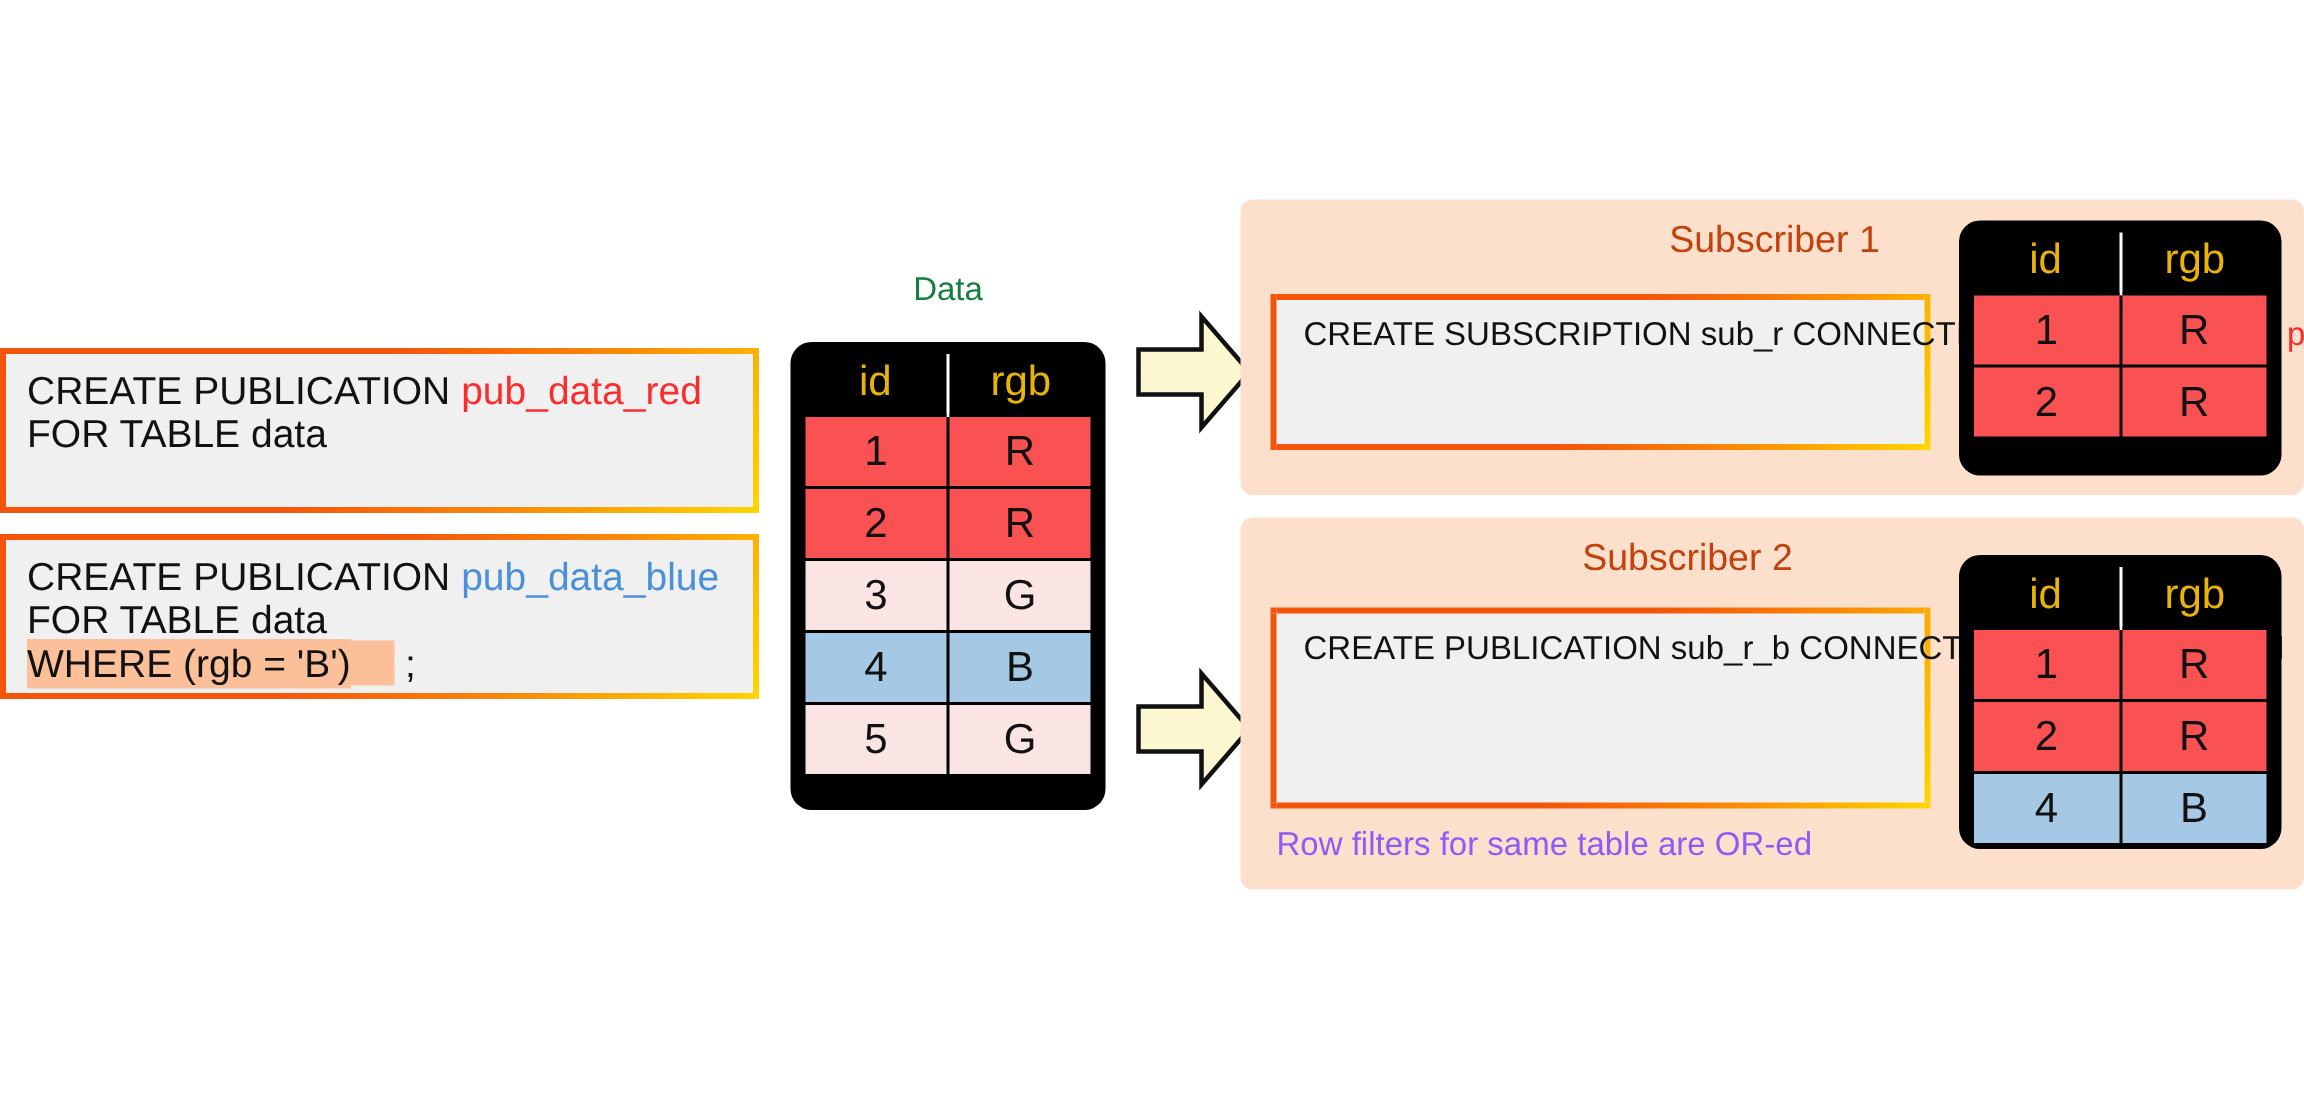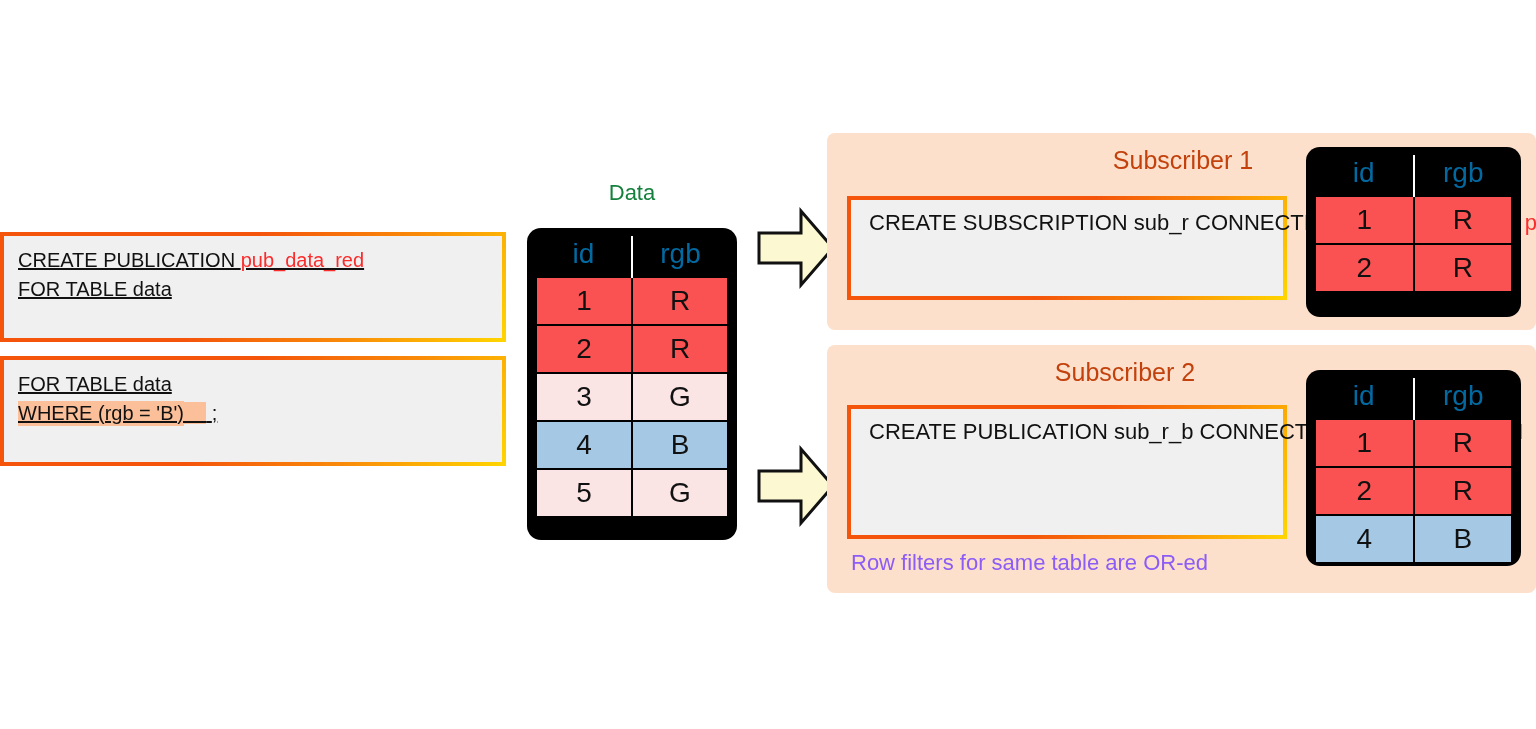--- a/index.html
+++ b/index.html
@@ -18,27 +18,26 @@
 
   
   .abs { position: absolute; }
 
   
   .pub-box {
     position: absolute;
     background: #f0f0f0;
     box-sizing: border-box;
     padding: 10px 14px 12px 14px;
-    font-size: 20px;
+    font-size: 26px;
     line-height: 29px;
     white-space: nowrap;
     
     border: 4px solid transparent;
     border-image: linear-gradient(125deg, #f4550b 0%, #f4550b 45%, #f98a09 72%, #ffd400 100%) 1;
-    text-decoration: underline;
   }
   .pub-box .line { display: block; }
   .tok-red  { color: #fb2c2c; }
   .tok-blue { color: #4a90d9; }
   .hl {
     background: #fbc09a;
     padding: 1px 0 2px 0;
   }
   .hl-pad { background: #fbc09a; }
 
@@ -55,21 +54,21 @@
     border-radius: 14px;
     box-sizing: border-box;
     padding: 8px;
   }
   .tbl {
     border-collapse: collapse;
     width: 100%;
     table-layout: fixed;
   }
   .tbl th {
-    color: #0369a1;
+    color: #eab308;
     font-weight: normal;
     font-size: 28px;
     padding: 2px 0 6px 0;
     text-align: center;
     background: #000000;
   }
   .tbl th.col-id { border-right: 2px solid #ffffff; }
   .tbl td {
     text-align: center;
     font-size: 28px;
@@ -121,20 +120,21 @@
 </style>
 </head>
 <body>
 
 <div class="pub-box" id="pub-box-0" style="left:0px; top:232px; width:506px; height:110px;">
   <span class="line"><span>CREATE PUBLICATION </span><span class="tok-red">pub_data_red</span></span>
   <span class="line">FOR TABLE data</span>
 </div>
 
 <div class="pub-box" id="pub-box-1" style="left:0px; top:356px; width:506px; height:110px;">
+  <span class="line"><span>CREATE PUBLICATION </span><span class="tok-blue">pub_data_blue</span></span>
   <span class="line">FOR TABLE data</span>
   <span class="line"><span class="hl">WHERE (rgb = 'B')</span><span class="hl-pad">&nbsp;&nbsp;&nbsp;&nbsp;</span><span>&nbsp;</span><span>;</span></span>
 </div>
 
 <div class="abs" id="data-title">Data</div>
 
 <div class="tbl-shell" style="left:527px; top:228px; width:210px; height:312px;">
   <table class="tbl">
     <thead>
       <tr>

